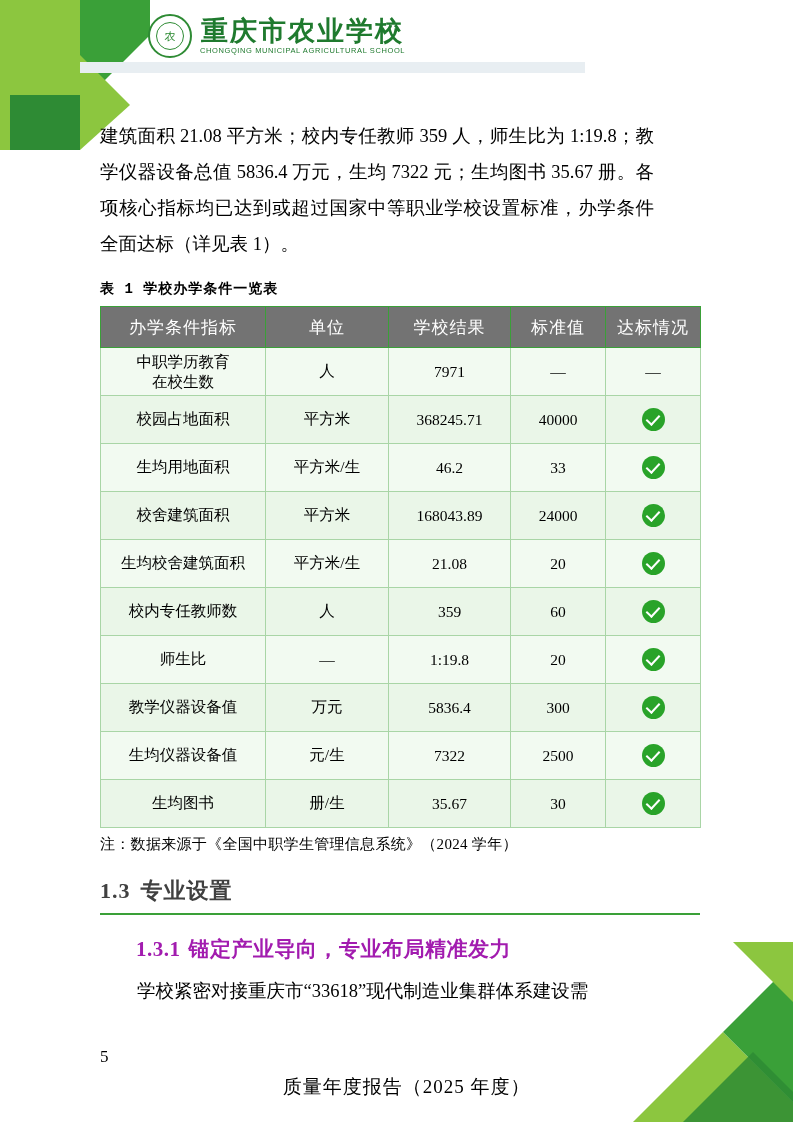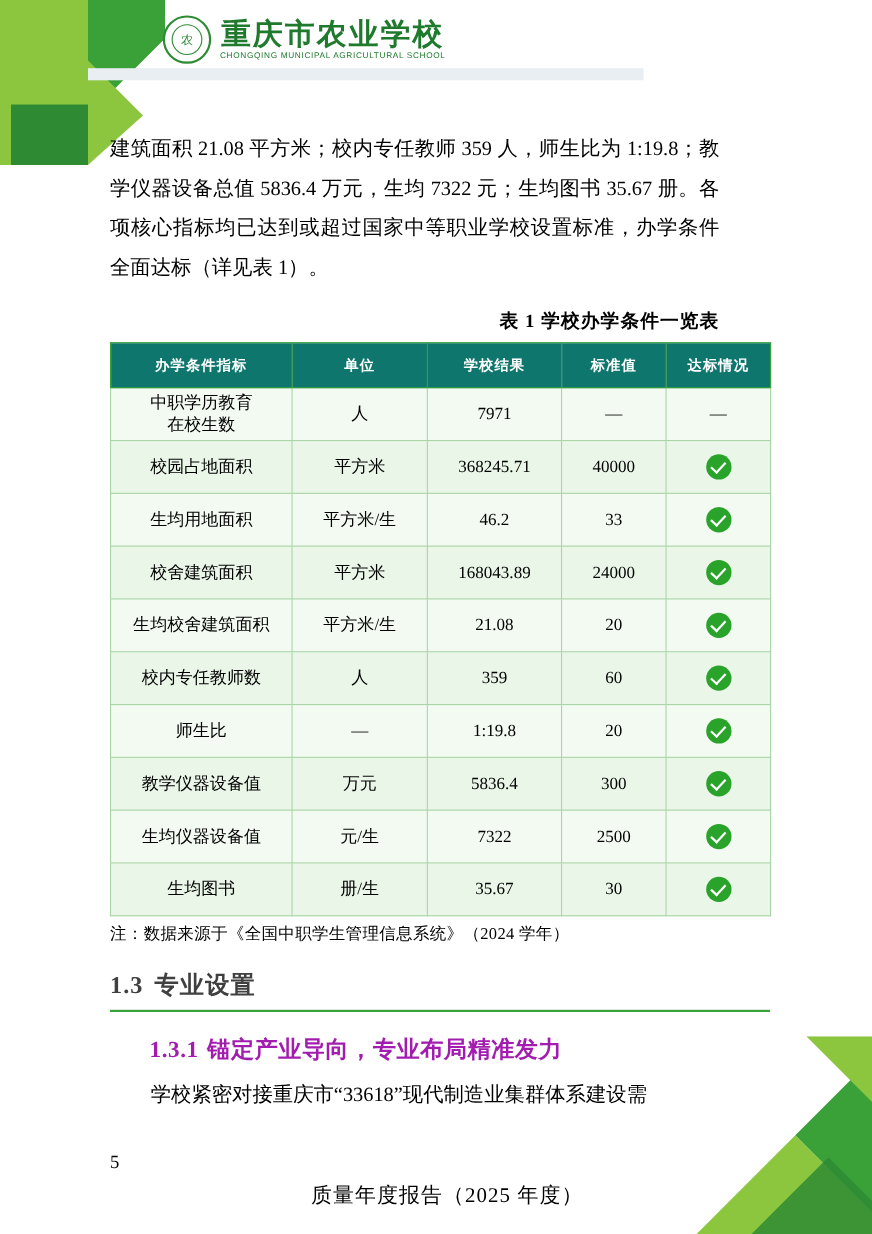--- a/index.html
+++ b/index.html
@@ -95,39 +95,40 @@
     color: #000000;
     margin: 0;
     text-align: justify;
     text-justify: inter-ideograph;
   }
   p.body-text.indent {
     text-indent: 2em;
   }
 
   .table-title {
-    text-align: right;
-    font-size: 17px;
+    text-align: left;
+    font-size: 14px;
     font-weight: bold;
     margin: 18px 0 8px 0;
     letter-spacing: 1px;
+    font-family: Liberation Mono, monospace;
   }
 
   
   table.cond-table {
     border-collapse: collapse;
     width: 600px;
     font-size: 15px;
     table-layout: fixed;
   }
   table.cond-table th {
-    background: #0f766e;
+    background: #737373;
     color: #ffffff;
-    font-weight: bold;
-    font-size: 13px;
+    font-weight: normal;
+    font-size: 17px;
     height: 38px;
     border: 1px solid #3aa038;
     letter-spacing: 1px;
   }
   table.cond-table td {
     border: 1px solid #a9d5a6;
     text-align: center;
     height: 43px;
     background: #f2faf1;
     color: #000;

